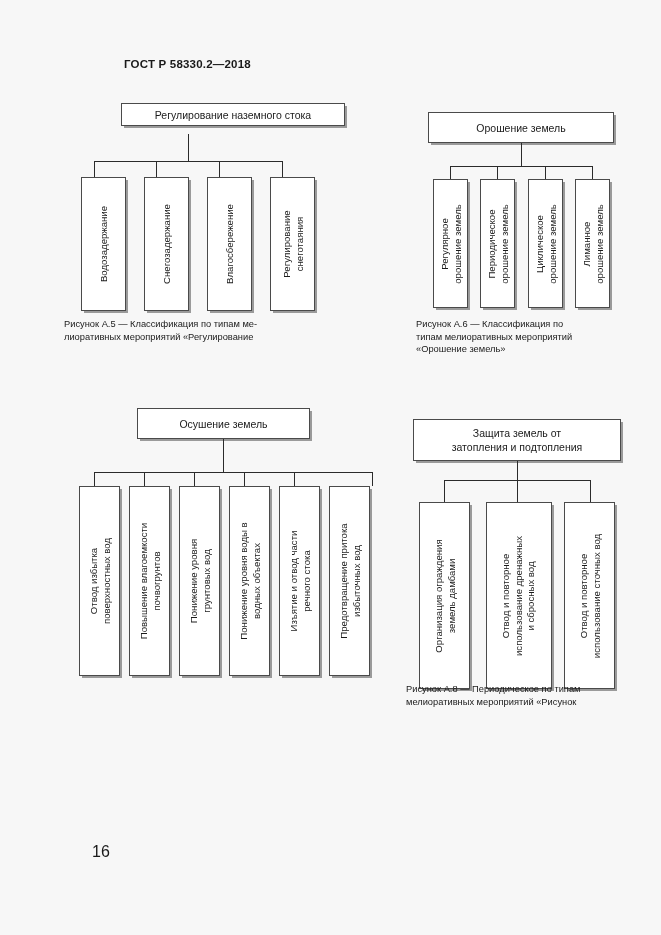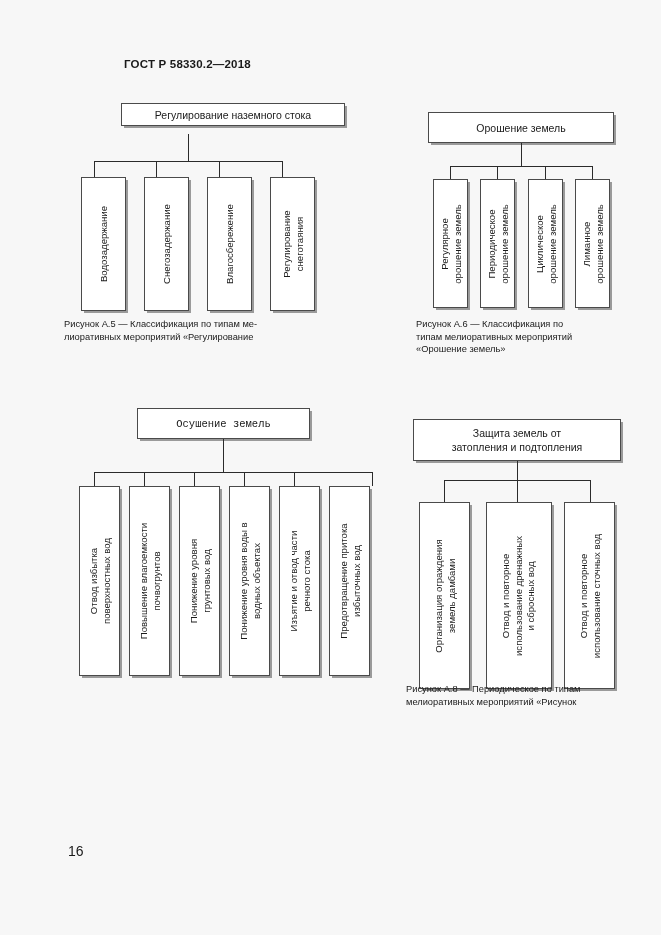--- a/index.html
+++ b/index.html
@@ -25,23 +25,23 @@
     left: 76px;
     top: 58px;
     font-size: 11.5px;
     font-weight: bold;
     letter-spacing: 0.2px;
     white-space: nowrap;
     margin-left: 48px;
   }
   .page-number {
     position: absolute;
-    left: 68px;
+    left: 92px;
     top: 843px;
-    font-size: 14px;
+    font-size: 16px;
   }
 
   
   .figure {
     position: absolute;
   }
   .chart {
     position: relative;
   }
 
@@ -176,21 +176,21 @@
 
   <div class="caption" style="left:416px; top:318px; width:218px;">
     <div>Рисунок А.6 — Классификация по</div>
     <div>типам мелиоративных мероприятий</div>
     <div>«Орошение земель»</div>
   </div>
 
   <div class="figure" style="left:76px; top:408px;">
     <div class="chart" style="width:312px; height:268px;">
 
-      <div class="root-box" style="left:61px; top:0px; width:173px; height:31px;font-family:Liberation Mono, monospace;">
+      <div class="root-box" style="left:61px; top:0px; width:173px; height:31px;">
         <span>Осушение земель</span>
       </div>
 
       <div class="conn conn-v" style="left:147px; top:31px; height:33px;"></div>
       <div class="conn conn-h" style="left:18px; top:64px; width:278px;"></div>
 
       <div class="conn conn-v" style="left:18px; top:64px; height:14px;"></div>
       <div class="conn conn-v" style="left:68px; top:64px; height:14px;"></div>
       <div class="conn conn-v" style="left:118px; top:64px; height:14px;"></div>
       <div class="conn conn-v" style="left:168px; top:64px; height:14px;"></div>

